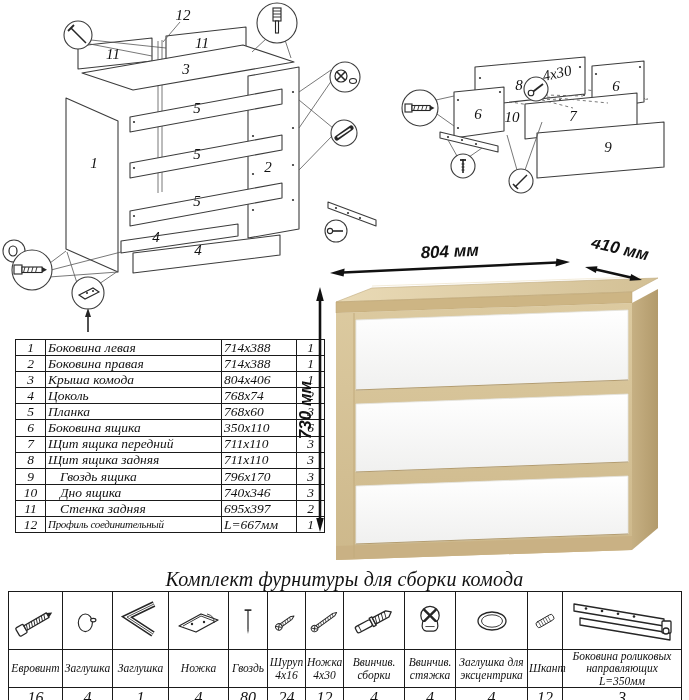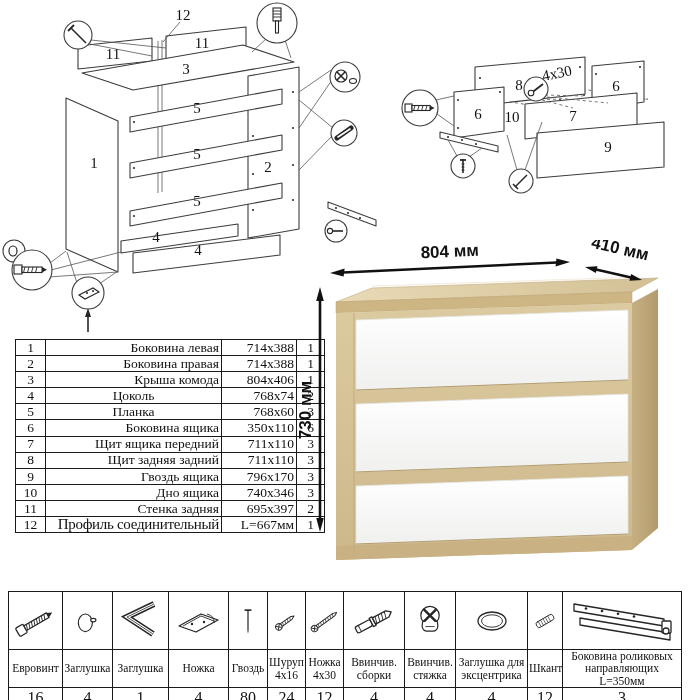--- a/index.html
+++ b/index.html
@@ -1,33 +1,33 @@
 <!DOCTYPE html>
 <html><head>
 <meta charset="utf-8">
 <style>
   html,body{margin:0;padding:0;}
   body{width:689px;height:700px;background:#fff;position:relative;overflow:hidden;
        font-family:"Liberation Serif",serif;color:#111;}
-  .sheet{position:absolute;inset:0;}
+  .sheet{position:absolute;inset:0;font-style:italic;}
   svg{display:block;}
   .diagrams{position:absolute;left:0;top:0;}
   .dresser-fig{position:absolute;left:280px;top:240px;}
 
   
   .parts{position:absolute;left:15px;top:339px;width:289px;border-collapse:collapse;
          table-layout:fixed;font-size:13.5px;line-height:1;}
   .parts td{border:1.2px solid #1a1a1a;height:15.1px;padding:0 2px;white-space:nowrap;overflow:hidden;}
   .parts td.num{text-align:center;width:25px;}
-  .parts td.pname{width:171px;text-align:right;}
-  .parts td.size{text-align:right;width:70px;}
+  .parts td.pname{width:171px;}
+  .parts td.size{text-align:left;width:70px;}
   .parts td.qty{text-align:center;width:23px;}
-  .parts tr.centered td.pname{text-align:center;}
+  .parts tr.centered td.pname{text-align:left;}
   .parts tr.indented td.pname{padding-left:14px;}
-  .parts tr.tight td.pname{font-size:15px;letter-spacing:-.3px;margin-top:28px;}
+  .parts tr.tight td.pname{font-size:11px;letter-spacing:-.3px;margin-top:28px;}
 
   
   .hw-title{position:absolute;left:0;top:568px;width:100%;text-align:center;
             font-size:20px;letter-spacing:.2px;}
   .hw{position:absolute;left:8px;top:591px;width:673px;border-collapse:collapse;
       table-layout:fixed;text-align:center;}
   .hw td{border:1.4px solid #1a1a1a;padding:0;}
   .hw .icon-cell{height:57px;vertical-align:middle;}
   .hw .icon-cell svg{margin:0 auto;}
   .hw .name-cell{height:30px;font-size:11.5px;line-height:1.08;vertical-align:middle;padding:0 1px;}
@@ -309,21 +309,21 @@
           <td class="qty">6</td>
         </tr>
     <tr>
           <td class="num">7</td>
           <td class="pname">Щит ящика передний</td>
           <td class="size">711x110</td>
           <td class="qty">3</td>
         </tr>
     <tr>
           <td class="num">8</td>
-          <td class="pname">Щит задняя задний</td>
+          <td class="pname">Щит ящика задняя</td>
           <td class="size">711x110</td>
           <td class="qty">3</td>
         </tr>
     <tr class="indented">
           <td class="num">9</td>
           <td class="pname">Гвоздь ящика</td>
           <td class="size">796x170</td>
           <td class="qty">3</td>
         </tr>
     <tr class="indented">
@@ -397,20 +397,21 @@
       <text class="dim-lbl" x="339" y="14" transform="rotate(13 339 14)">410 мм</text>
     </g>
     <g>
       <line class="arrow-line" x1="40" y1="60" x2="40" y2="279"></line>
       <polygon class="arrow" points="40,47 36.2,61 43.8,61"></polygon>
       <polygon class="arrow" points="40,292 36.2,278 43.8,278"></polygon>
       <text class="dim-lbl" x="25" y="176" transform="rotate(-90 25 170)">730 мм</text>
     </g>
   </svg>
 
+  <div class="hw-title">Комплект фурнитуры для сборки комода</div>
 
   <table class="hw">
     <colgroup>
       <col style="width:54px">
         <col style="width:50px">
         <col style="width:56px">
         <col style="width:60px">
       <col style="width:39px">
         <col style="width:38px">
         <col style="width:38px">

